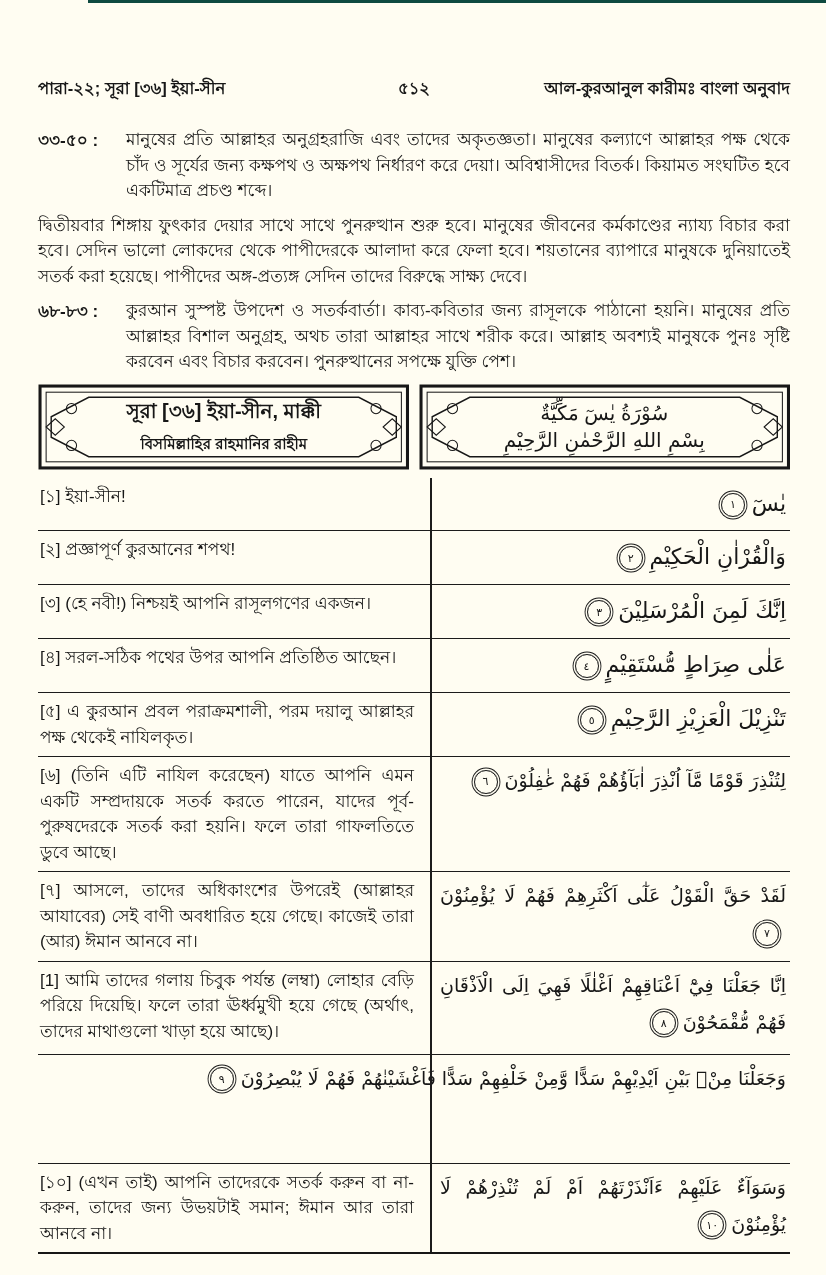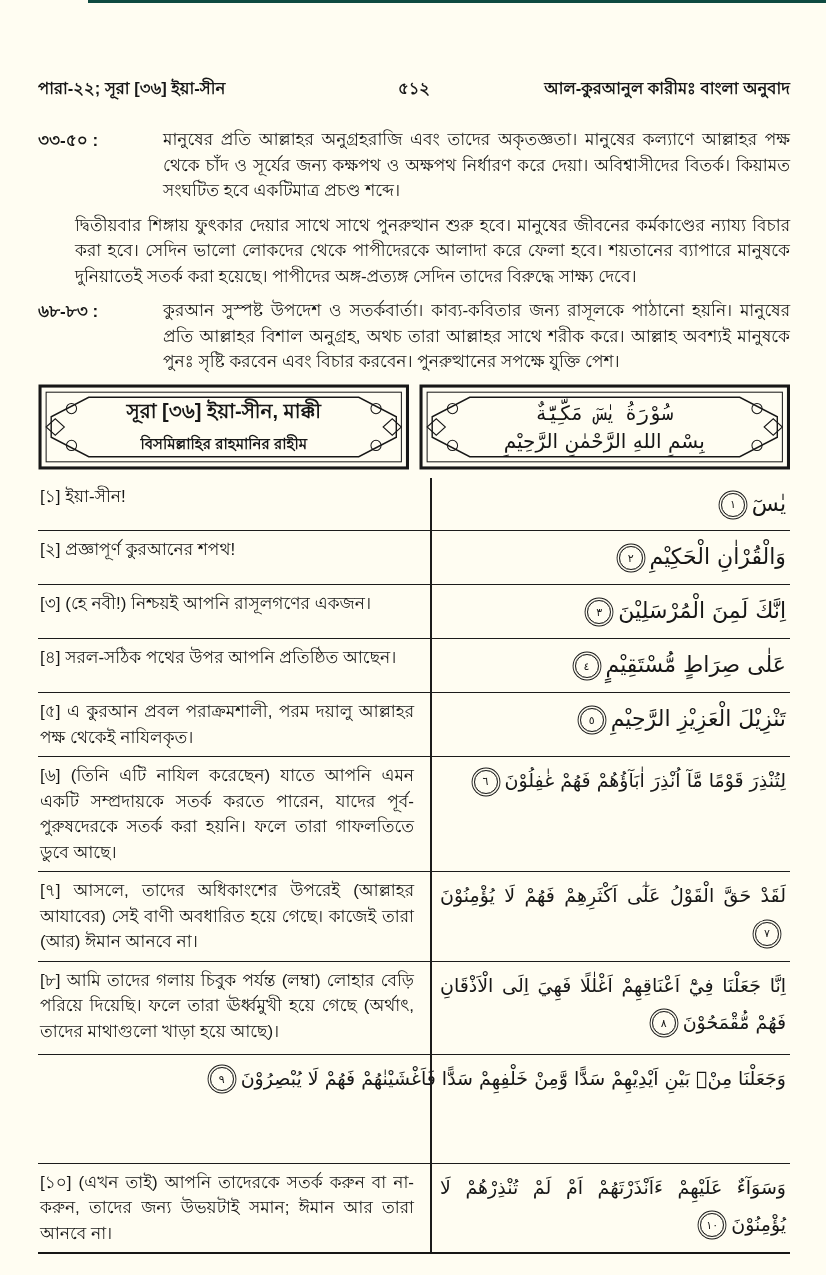--- a/index.html
+++ b/index.html
@@ -17,31 +17,31 @@
   
   .runhead{display:flex;align-items:flex-start;font-size:16.5px;font-weight:bold;}
   .runhead .rh-left{flex:1;text-align:left;}
   .runhead .rh-page{flex:0 0 auto;text-align:center;}
   .runhead .rh-right{flex:1;text-align:right;}
 
   
   .summaries{margin-top:24px;}
   .summary-row{display:flex;margin-bottom:9px;}
   .summary-label{flex:0 0 88px;font-size:17px;font-weight:bold;white-space:nowrap;}
-  .summary-text{flex:1;font-size:17px;line-height:1.5;text-align:justify;margin-left:37px;}
+  .summary-text{flex:1;font-size:17px;line-height:1.5;text-align:justify;}
 
   
   .surah-header{margin-top:1px;display:flex;gap:9px;height:86px;}
   .ornate-panel{flex:1;position:relative;}
   .ornate-panel svg.frame{position:absolute;inset:0;width:100%;height:100%;}
   .panel-text{position:absolute;inset:10px 28px;display:flex;flex-direction:column;
     align-items:center;justify-content:center;gap:3px;text-align:center;}
   .bn-title{font-size:20px;font-weight:bold;}
   .bn-bismillah{font-size:15px;font-weight:bold;}
-  .ar-title{font-size:20px;font-family:Liberation Mono, monospace;direction:rtl;}
+  .ar-title{font-size:20px;font-family:Liberation Sans, sans-serif;direction:rtl;}
   .ar-bismillah{font-size:20px;font-family:"DejaVu Sans",sans-serif;direction:rtl;}
 
   
   .verse-table{margin-top:8px;position:relative;border-bottom:2.2px solid #161616;}
   .verse-table::before{content:"";position:absolute;top:0;bottom:0;left:392px;width:1.7px;background:#1c1c1c;}
   .vrow{display:flex;align-items:stretch;}
   .vrow + .vrow{border-top:1.7px solid #1c1c1c;}
   .cell-bn{width:392px;box-sizing:border-box;padding:6px 16px 6px 2px;
     font-size:17px;line-height:1.5;text-align:justify;}
   .cell-ar{flex:1;box-sizing:border-box;padding:5px 4px 5px 10px;
@@ -177,21 +177,21 @@
     </div>
 
     <div class="vrow">
       <div class="cell-bn">[৭] আসলে, তাদের অধিকাংশের উপরেই (আল্লাহর আযাবের) সেই বাণী অবধারিত হয়ে গেছে। কাজেই তারা (আর) ঈমান আনবে না।</div>
       <div class="cell-ar"><span>لَقَدْ حَقَّ الْقَوْلُ عَلٰٓى اَكْثَرِهِمْ فَهُمْ لَا يُؤْمِنُوْنَ</span><span class="ayah">
             <span>٧</span>
           </span></div>
     </div>
 
     <div class="vrow">
-      <div class="cell-bn">[৮] আমি তাদের গলায় চিবুক পর্যন্ত (লম্বা) লোহার বেড়ি পরিয়ে দিয়েছি। ফলে তারা ঊর্ধ্বমুখী হয়ে গেছে (অর্থাৎ, তাদের মাথাগুলো খাড়া হয়ে আছে)।</div>
+      <div class="cell-bn">[1] আমি তাদের গলায় চিবুক পর্যন্ত (লম্বা) লোহার বেড়ি পরিয়ে দিয়েছি। ফলে তারা ঊর্ধ্বমুখী হয়ে গেছে (অর্থাৎ, তাদের মাথাগুলো খাড়া হয়ে আছে)।</div>
       <div class="cell-ar"><span>اِنَّا جَعَلْنَا فِيْٓ اَعْنَاقِهِمْ اَغْلٰلًا فَهِيَ اِلَى الْاَذْقَانِ فَهُمْ مُّقْمَحُوْنَ</span><span class="ayah">
             <span>٨</span>
           </span></div>
     </div>
 
     <div class="vrow">
       <div class="cell-ar"><span>وَجَعَلْنَا مِنْۢ بَيْنِ اَيْدِيْهِمْ سَدًّا وَّمِنْ خَلْفِهِمْ سَدًّا فَاَغْشَيْنٰهُمْ فَهُمْ لَا يُبْصِرُوْنَ</span><span class="ayah">
             <span>٩</span>
           </span></div>
     </div>

